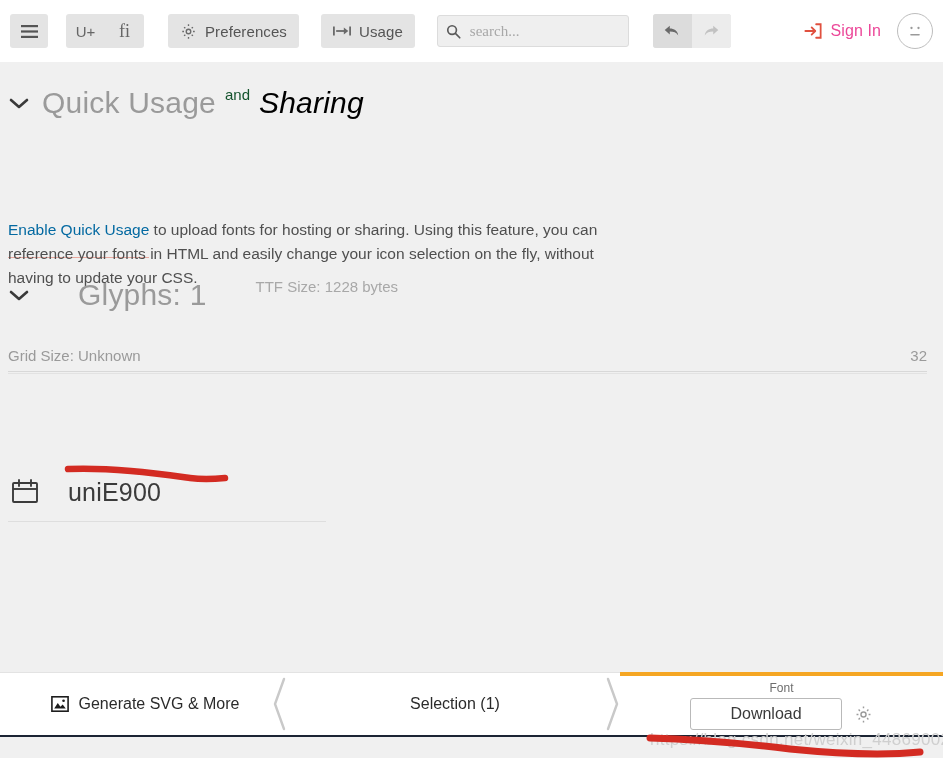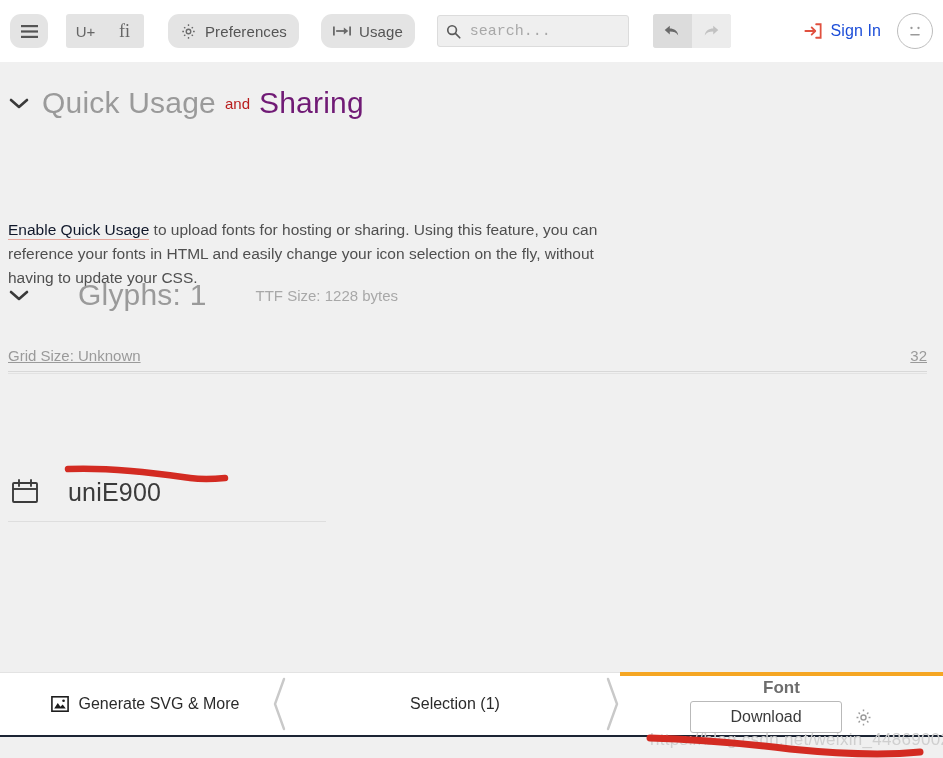--- a/index.html
+++ b/index.html
@@ -23,21 +23,21 @@
     height: 62px;
     background: #ffffff;
     display: flex;
     align-items: center;
     box-sizing: border-box;
     padding: 0 10px 0 10px;
   }
   .tb-btn {
     background: #e4e4e4;
     border: none;
-    border-radius: 11px;
+    border-radius: 3px;
     height: 34px;
     display: flex;
     align-items: center;
     justify-content: center;
     color: #555;
     font-size: 15px;
     font-family: "Liberation Sans", sans-serif;
     cursor: pointer;
     padding: 0 12px;
     box-sizing: border-box;
@@ -81,35 +81,35 @@
     padding: 0 8px;
     box-sizing: border-box;
   }
   #search-input {
     border: none;
     background: transparent;
     outline: none;
     margin-left: 7px;
     font-size: 15px;
     color: #555;
-    font-family: Liberation Mono, monospace;
+    font-family: Liberation Serif, serif;
     width: 150px;
   }
   #search-input::placeholder { color: #a8a8a8; }
 
   
   #signin {
     display: flex;
     align-items: center;
     color: #e0503f;
     font-size: 16px;
     cursor: pointer;
     margin-left: auto;
   }
-  #signin .btn-lbl { color: #1d4ed8; font-size: 16px; }
+  #signin .btn-lbl { color: #ec4899; font-size: 16px; }
   #avatar {
     width: 34px; height: 34px;
     border: 1.6px solid #bdbdbd;
     border-radius: 50%;
     margin-left: 16px;
     display: flex; align-items: center; justify-content: center;
     cursor: pointer;
     flex: none;
   }
 
@@ -117,71 +117,70 @@
   #content {
     position: absolute;
     top: 62px; left: 0;
     width: 943px;
     height: 623px;
     background: #f0f0f0;
     overflow: hidden;
   }
   .sec-head {
     display: flex;
-    align-items: center;
+    align-items: flex-start;
     padding-left: 8px;
   }
   .chev-wrap { width: 34px; flex: none; align-self: center; }
   .sec-title {
     font-size: 30px;
     color: #9a9a9a;
     font-weight: 400;
     letter-spacing: .2px;
   }
-  .sec-title-light { color: #701a75; }
+  .sec-title-light { color: #000000; font-style: italic; }
   .sec-and {
     font-size: 15px;
-    color: #b91c1c;
+    color: #14532d;
     margin: 0 9px;
   }
   .sec-sub {
     font-size: 15px;
     color: #a8a8a8;
     margin-left: 13px;
   }
 
   #quick-usage-head { position: absolute; top: 24px; left: 0; }
   #quick-usage-text {
     position: absolute;
     top: 156px; left: 8px;
     font-size: 15.5px;
     color: #4f4f4f;
     line-height: 24px;
     width: 620px;
   }
   #enable-quick-usage {
-    color: #0f172a;
+    color: #0369a1;
     border-bottom: 1px solid #e7a79d;
-    padding-bottom: 1px;
+    padding-bottom: 19px;
     cursor: pointer;
     text-decoration: none;
   }
 
   #glyphs-head { position: absolute; top: 216px; left: 0; gap: 36px; }
 
   #gridsize-row {
     position: absolute;
     top: 285px; left: 8px;
     width: 919px;
     display: flex;
     align-items: baseline;
     justify-content: space-between;
     color: #9a9a9a;
     font-size: 15px;
-    text-decoration: underline;
   }
   #gridsize-track {
     position: absolute;
     top: 309px; left: 8px;
     width: 919px; height: 4px;
   }
   #gridsize-track .t1 { height: 1px; background: #d8d8d8; }
   #gridsize-track .t2 { height: 1px; background: #e2e2e2; margin-top: 1px; }
 
   
@@ -235,21 +234,21 @@
   #bb-generate .bb-lbl { margin-left: 10px; text-align: right; }
   .chev-div {
     position: absolute;
     top: 0; height: 100%;
     width: 24px;
     display: flex;
     align-items: center;
     justify-content: center;
     pointer-events: none;
   }
-  #font-label { font-size: 17px; color: #6d6d6d; margin-bottom: 3px; font-weight: bold; }
+  #font-label { font-size: 12px; color: #6d6d6d; margin-bottom: 3px; }
   #font-row { display: flex; align-items: center; }
   #download-btn {
     width: 152px; height: 32px;
     border: 1px solid #b9b9b9;
     border-radius: 3px;
     background: #fff;
     color: #3a3a3a;
     font-size: 16px;
     font-family: "Liberation Sans", sans-serif;
     cursor: pointer;

